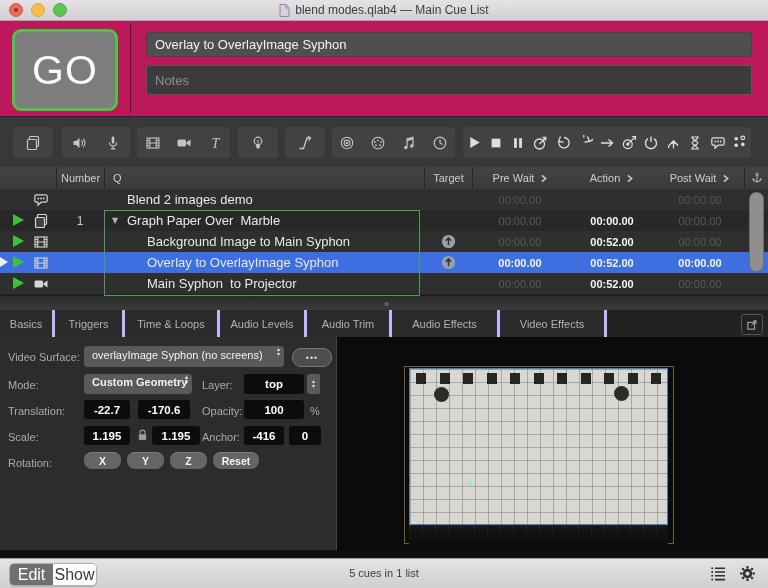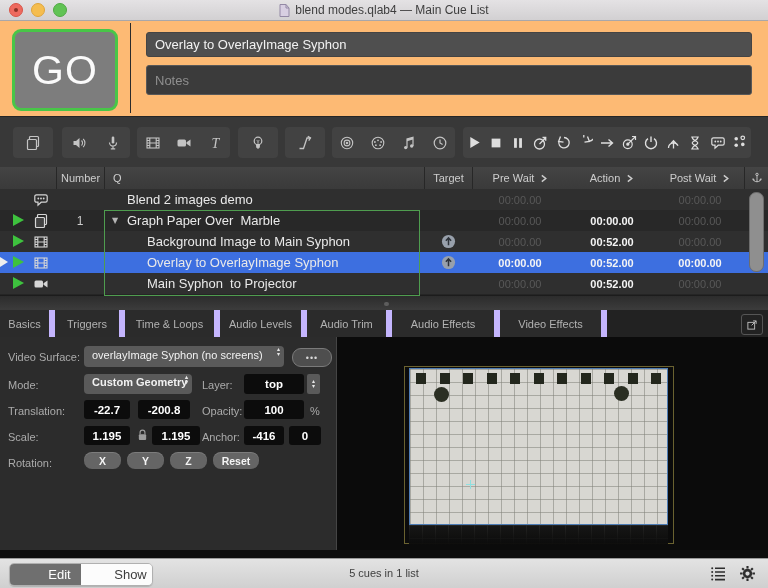--- a/index.html
+++ b/index.html
@@ -12,21 +12,21 @@
     display:flex;align-items:center;}
   .tl{width:12px;height:12px;border-radius:50%;margin-left:8px;display:inline-block;position:relative;}
   .tl.red{background:#ee6a5f;border:1px solid #d95448;margin-left:9px;}
   .tl.red::after{content:'';position:absolute;left:3.5px;top:3.5px;width:4px;height:4px;border-radius:50%;background:#8c3228;}
   .tl.yellow{background:#f5bd4f;border:1px solid #dfa53c;}
   .tl.green{background:#61c354;border:1px solid #50a943;}
   .title-center{position:absolute;left:0;right:0;text-align:center;font-size:12px;color:#3e3e3e;
     display:flex;justify-content:center;align-items:center;gap:5px;pointer-events:none;}
   .doc-icon svg{display:block;}
   
-  .top-panel{position:absolute;left:0;top:21px;width:768px;height:95px;background:#fdba74;}
+  .top-panel{position:absolute;left:0;top:21px;width:768px;height:95px;background:#be185d;}
   .go-btn{position:absolute;left:12px;top:8px;width:100px;height:76px;background:#7d7d7d;
     border:3px solid #48c648;border-radius:9px;color:#fafafa;font-size:41px;letter-spacing:1px;
     display:flex;align-items:center;justify-content:center;cursor:default;}
   .top-divider{position:absolute;left:130px;top:2px;width:1px;height:90px;background:#2b2b2b;}
   .name-input{position:absolute;left:146px;top:11px;width:588px;height:23px;background:#4f4f4f;
     border:1px solid #444;border-radius:3px;color:#f2f2f2;font-size:13px;padding:0 8px;
     font-family:"Liberation Sans",sans-serif;}
   .notes-input{position:absolute;left:146px;top:44px;width:588px;height:28px;background:#3b3b3b;
     border:1px solid #585858;border-radius:3px;color:#e8e8e8;font-size:13px;padding:0 8px;
     font-family:"Liberation Sans",sans-serif;}
@@ -76,21 +76,21 @@
   .group-outline{position:absolute;left:104px;top:21px;width:314px;height:84px;
     border:1px solid #4f9d4f;pointer-events:none;z-index:6;}
   .scroll-thumb{position:absolute;right:4px;top:3px;width:13px;height:78px;border-radius:7px;
     background:#8f8f8f;border:1px solid #6d6d6d;z-index:7;}
   .splitter{position:absolute;left:0;top:295px;width:768px;height:15px;
     background:linear-gradient(#2c2c2c,#3d3d3d);border-top:1px solid #1c1c1c;}
   .splitter .grip{position:absolute;left:50%;top:6px;width:5px;height:4px;border-radius:2px;background:#5d5d5d;}
   
   .tabs{position:absolute;left:0;top:310px;width:768px;height:27px;background:#222;display:flex;}
   .tab{height:100%;display:flex;align-items:center;justify-content:center;font-size:11px;
-    color:#b2b2b2;background:#2b2b2b;border-right:6px solid #c4b5fd;box-sizing:border-box;cursor:default;}
+    color:#b2b2b2;background:#2b2b2b;border-right:3px solid #c4b5fd;box-sizing:border-box;cursor:default;}
   .tab.active{background:#414141;color:#f2f2f2;}
   .popout{position:absolute;right:5px;top:4px;width:20px;height:19px;border:1px solid #555;
     border-radius:3px;display:flex;align-items:center;justify-content:center;color:#b8b8b8;}
   
   .inspector{position:absolute;left:0;top:337px;width:768px;height:213px;background:#2c2c2c;}
   .ins-divider{position:absolute;left:336px;top:0;width:1px;height:213px;background:#454545;}
   .ins-label{position:absolute;color:#ababab;font-size:11px;}
   .dropdown{position:absolute;background:#5a5a5a;border-radius:4px;color:#f2f2f2;font-size:11px;
     display:flex;align-items:center;padding:0 16px 4px 8px;box-sizing:border-box;cursor:default;}
   .dropdown .stepper{position:absolute;right:4px;top:1px;font-size:6px;line-height:5px;color:#e6e6e6;text-align:center;}
@@ -126,21 +126,21 @@
       linear-gradient(90deg,rgba(150,150,142,.6) 1px,transparent 1px);
     background-size:13px 13px;}
   .refl-fade{position:absolute;left:72px;top:188px;width:259px;height:22px;
     background:linear-gradient(rgba(11,11,11,.25),#0b0b0b 90%);}
   
   .gapstrip{position:absolute;left:0;top:550px;width:768px;height:8px;background:#0e0e0e;}
   .statusbar{position:absolute;left:0;top:558px;width:768px;height:30px;
     background:linear-gradient(#e3e3e3,#cfcfcf);border-top:1px solid #9b9b9b;}
   .seg{position:absolute;left:9px;top:4px;height:21px;display:flex;border:1px solid #b0b0b0;
     border-radius:5px;overflow:hidden;box-shadow:0 1px 1px rgba(0,0,0,.15);}
-  .seg .part{width:43px;display:flex;align-items:center;justify-content:center;font-size:13px;cursor:default;padding-left:28px;}
+  .seg .part{width:43px;display:flex;align-items:center;justify-content:center;font-size:16px;cursor:default;}
   .seg .part.on{background:#6f6f6f;color:#fff;}
   .seg .part.off{background:#fcfcfc;color:#3c3c3c;}
   .cue-count{position:absolute;left:0;right:0;top:8px;text-align:center;font-size:11px;color:#3e3e3e;}
   .sb-icon{position:absolute;top:6px;color:#2e2e2e;cursor:default;}
   .sb-list{right:42px;}
   .sb-gear{right:12px;}
   .icon{display:inline-flex;}
 </style>
 </head>
 <body>
@@ -622,21 +622,21 @@
     <div class="dropdown" style="left:84px;top:37px;width:108px;height:20px;font-weight:bold">
       <span style="white-space:nowrap">Custom Geometry</span>
       <span class="stepper">▴<br>▾</span>
     </div>
     <span class="ins-label" style="left:202px;top:42px">Layer:</span>
     <div class="field" style="left:244px;top:37px;width:60px;height:20px">top</div>
     <div class="stepbox" style="left:307px;top:37px;height:20px">▴<br>▾</div>
 
     <span class="ins-label" style="left:8px;top:68px">Translation:</span>
     <div class="field" style="left:84px;top:63px;width:46px;height:19px">-22.7</div>
-    <div class="field" style="left:138px;top:63px;width:52px;height:19px">-200.8</div>
+    <div class="field" style="left:138px;top:63px;width:52px;height:19px">-170.6</div>
     <span class="ins-label" style="left:202px;top:68px">Opacity:</span>
     <div class="field" style="left:244px;top:63px;width:60px;height:19px">100</div>
     <span class="pct" style="left:310px;top:68px">%</span>
 
     <span class="ins-label" style="left:8px;top:94px">Scale:</span>
     <div class="field" style="left:84px;top:89px;width:46px;height:19px">1.195</div>
     <span class="lock icon" style="left:136px;top:91px">
         <svg width="13" height="14" viewBox="0 0 16 16">
           <rect x="3.5" y="7" width="9" height="7" rx="1.2" fill="currentColor"></rect>
           <path d="M5 7V5a3 3 0 016 0v2" fill="none" stroke="currentColor" stroke-width="1.4"></path>

